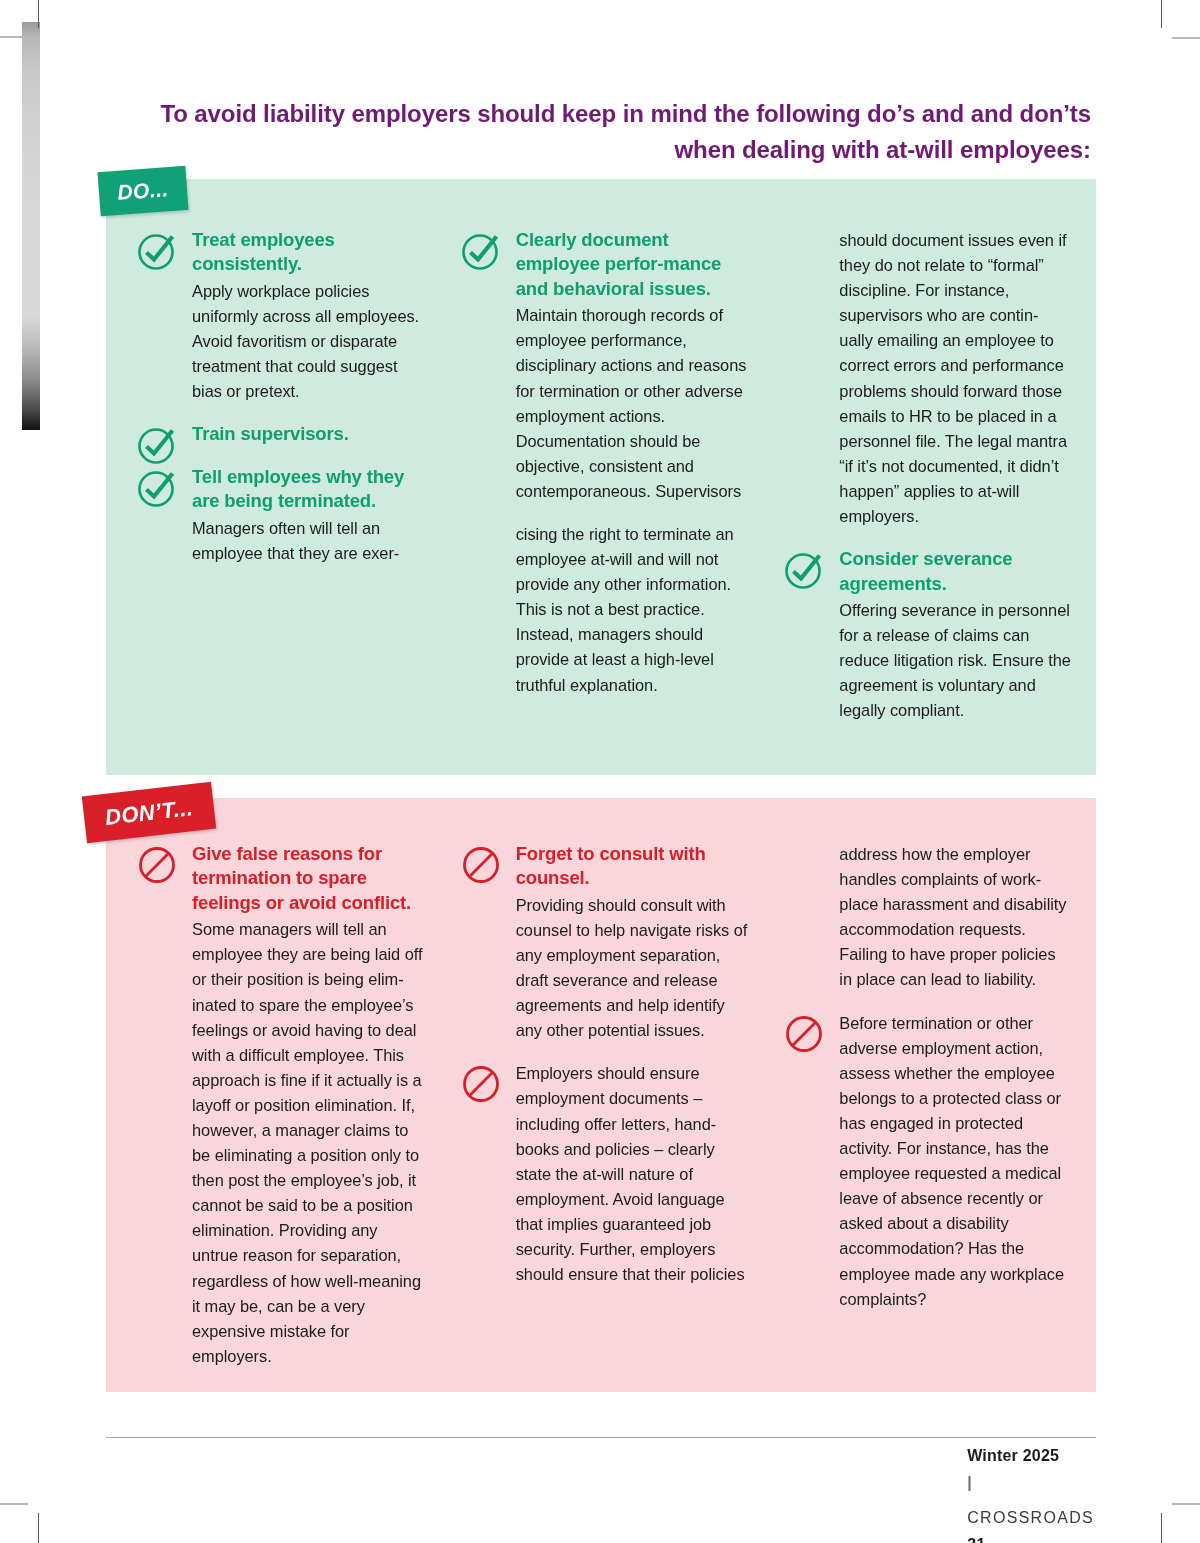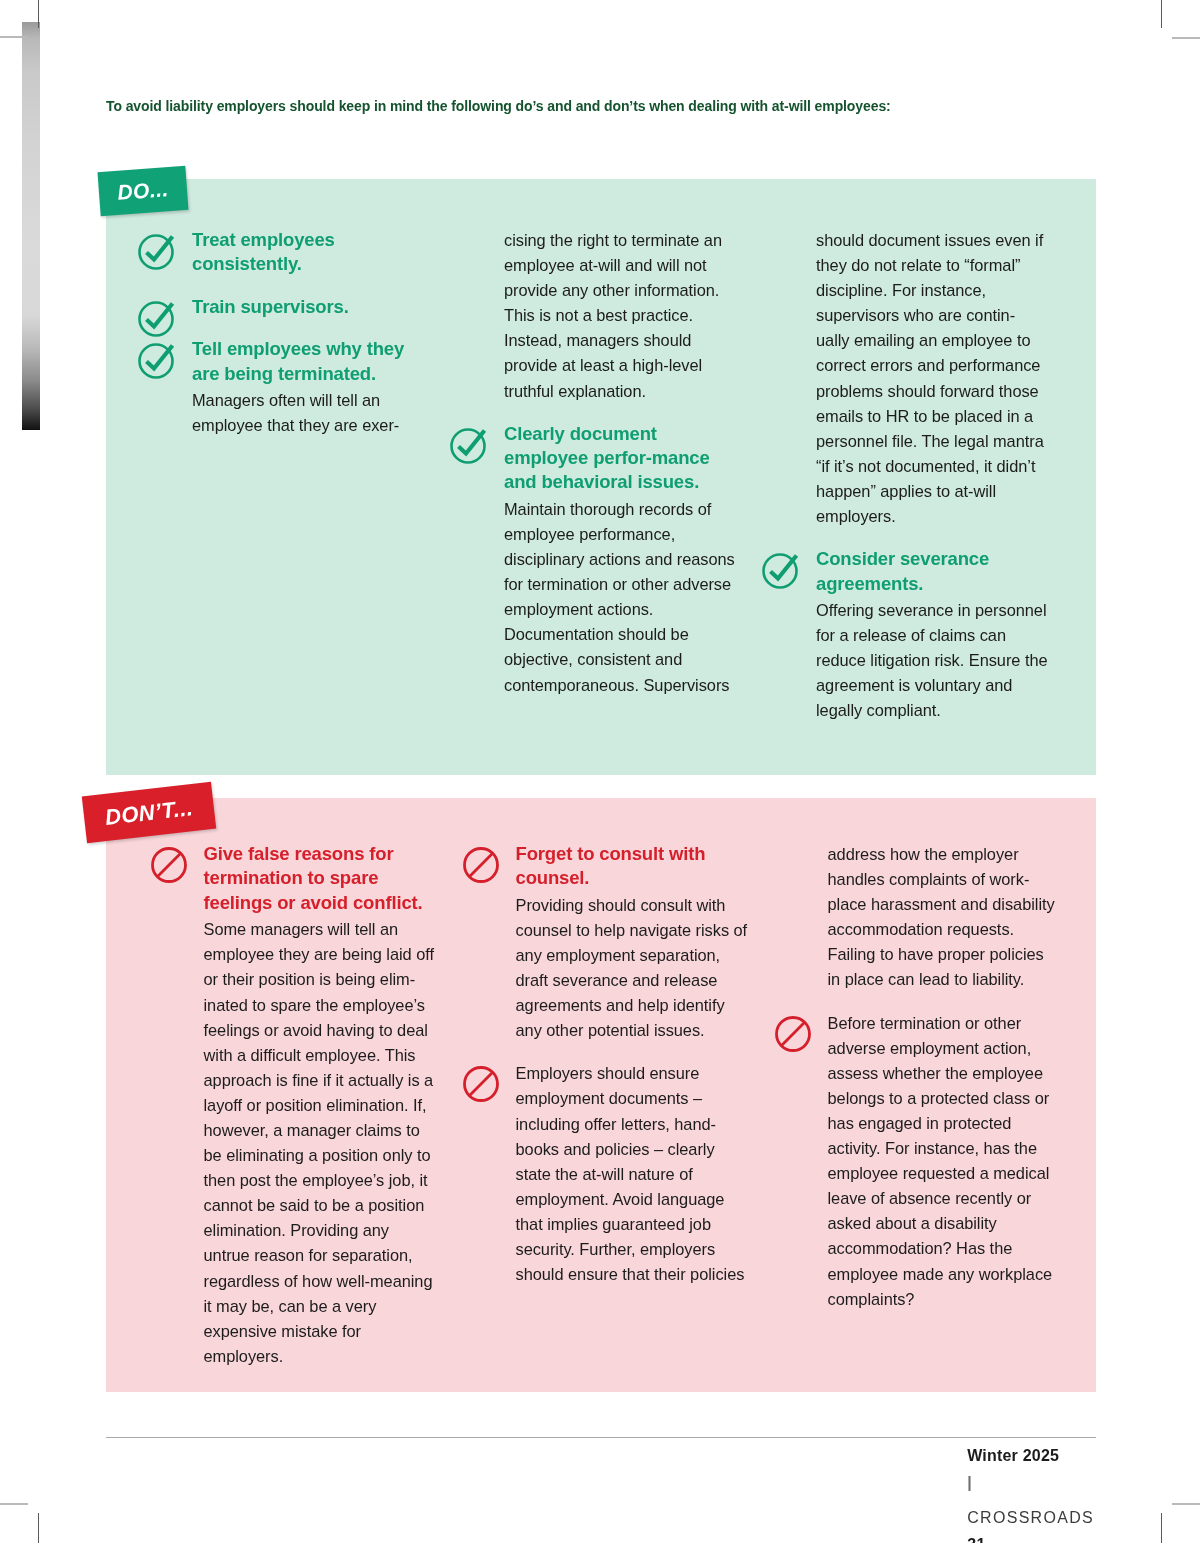--- a/index.html
+++ b/index.html
@@ -33,25 +33,26 @@
   }
   .crop-mark { position: absolute; background: #5a5a5a; }
   .crop-mark.light { background: #b9b9b9; }
 
   
   .intro {
     position: absolute;
     left: 106px;
     top: 96px;
     width: 985px;
-    font-size: 14px;
+    font-size: 24px;
     font-weight: bold;
     line-height: 1.52;
-    color: #14532d;
+    color: #701a75;
     letter-spacing: -0.1px;
+    text-align: right;
   }
 
   
   .panel {
     position: absolute;
     left: 106px;
     width: 990px;
   }
   .panel.do   { top: 179px;  height: 596px;  background: #cfeade; }
   .panel.dont { top: 798px;  height: 594px;  background: #f8d6da; }
@@ -80,21 +81,21 @@
     width: 130px; height: 47px;
     background: #d81f2a;
     font-size: 22px;
     transform: rotate(-6.5deg);
   }
 
   
   .cols {
     position: absolute;
     display: flex;
-    gap: 24px;
+    gap: 36px;
   }
   .cols.do   { left: 136px; top: 228px; width: 935px; }
   .cols.dont { left: 136px; top: 842px; width: 935px; justify-content: center; }
   .col { width: 288px; }
 
   
   .item { position: relative; margin-bottom: 18px; }
   .item.with-icon { padding-left: 56px; }
   .item.cont { padding-left: 56px; }
 
@@ -163,48 +164,49 @@
   <div class="panel do"></div>
   <div class="badge do">DO...</div>
   <div class="cols do" id="do-cols">
       <div class="col">
         <div class="item with-icon">
           <span class="icon"><svg viewBox="0 0 42 42" width="42" height="42" aria-hidden="true">
               <circle cx="20" cy="22" r="16.5" fill="none" stroke="#0f9e72" stroke-width="2.6"></circle>
               <path d="M10.5 22.5 L18 29.5 L36.5 6.5" fill="none" stroke="#0f9e72" stroke-width="4.2" stroke-linecap="butt" stroke-linejoin="miter"></path>
             </svg></span>
           <div class="item-title">Treat employees consistently.</div>
+          <div class="body-text">Apply workplace policies uniformly across all employees. Avoid favoritism or disparate treatment that could suggest bias or pretext.</div>
         </div>
         <div class="item with-icon">
           <span class="icon"><svg viewBox="0 0 42 42" width="42" height="42" aria-hidden="true">
               <circle cx="20" cy="22" r="16.5" fill="none" stroke="#0f9e72" stroke-width="2.6"></circle>
               <path d="M10.5 22.5 L18 29.5 L36.5 6.5" fill="none" stroke="#0f9e72" stroke-width="4.2" stroke-linecap="butt" stroke-linejoin="miter"></path>
             </svg></span>
           <div class="item-title">Train supervisors.</div>
         </div>
         <div class="item with-icon">
           <span class="icon"><svg viewBox="0 0 42 42" width="42" height="42" aria-hidden="true">
               <circle cx="20" cy="22" r="16.5" fill="none" stroke="#0f9e72" stroke-width="2.6"></circle>
               <path d="M10.5 22.5 L18 29.5 L36.5 6.5" fill="none" stroke="#0f9e72" stroke-width="4.2" stroke-linecap="butt" stroke-linejoin="miter"></path>
             </svg></span>
           <div class="item-title">Tell employees why they are being terminated.</div>
           <div class="body-text">Managers often will tell an employee that they are exer-</div>
         </div>
       </div>
       <div class="col">
+        <div class="item with-icon">
+          <span class="icon"><svg viewBox="0 0 42 42" width="42" height="42" aria-hidden="true">
+              <circle cx="20" cy="22" r="16.5" fill="none" stroke="#0f9e72" stroke-width="2.6"></circle>
+              <path d="M10.5 22.5 L18 29.5 L36.5 6.5" fill="none" stroke="#0f9e72" stroke-width="4.2" stroke-linecap="butt" stroke-linejoin="miter"></path>
+            </svg></span>
+          <div class="item-title">Clearly document employee perfor-mance and behavioral issues.</div>
+          <div class="body-text">Maintain thorough records of employee performance, disciplinary actions and reasons for termination or other adverse employment actions. Documentation should be objective, consistent and contemporaneous. Supervisors</div>
+        </div>
         <div class="item cont">
           <div class="body-text">cising the right to terminate an employee at-will and will not provide any other information. This is not a best practice. Instead, managers should provide at least a high-level truthful explanation.</div>
-        </div>
-        <div class="item with-icon">
-          <span class="icon"><svg viewBox="0 0 42 42" width="42" height="42" aria-hidden="true">
-              <circle cx="20" cy="22" r="16.5" fill="none" stroke="#0f9e72" stroke-width="2.6"></circle>
-              <path d="M10.5 22.5 L18 29.5 L36.5 6.5" fill="none" stroke="#0f9e72" stroke-width="4.2" stroke-linecap="butt" stroke-linejoin="miter"></path>
-            </svg></span>
-          <div class="item-title">Clearly document employee perfor-mance and behavioral issues.</div>
-          <div class="body-text">Maintain thorough records of employee performance, disciplinary actions and reasons for termination or other adverse employment actions. Documentation should be objective, consistent and contemporaneous. Supervisors</div>
         </div>
       </div>
       <div class="col">
         <div class="item cont">
           <div class="body-text">should document issues even if they do not relate to “formal” discipline. For instance, supervisors who are contin-ually emailing an employee to correct errors and performance problems should forward those emails to HR to be placed in a personnel file. The legal mantra “if it’s not documented, it didn’t happen” applies to at-will employers.</div>
         </div>
         <div class="item with-icon">
           <span class="icon"><svg viewBox="0 0 42 42" width="42" height="42" aria-hidden="true">
               <circle cx="20" cy="22" r="16.5" fill="none" stroke="#0f9e72" stroke-width="2.6"></circle>
               <path d="M10.5 22.5 L18 29.5 L36.5 6.5" fill="none" stroke="#0f9e72" stroke-width="4.2" stroke-linecap="butt" stroke-linejoin="miter"></path>

